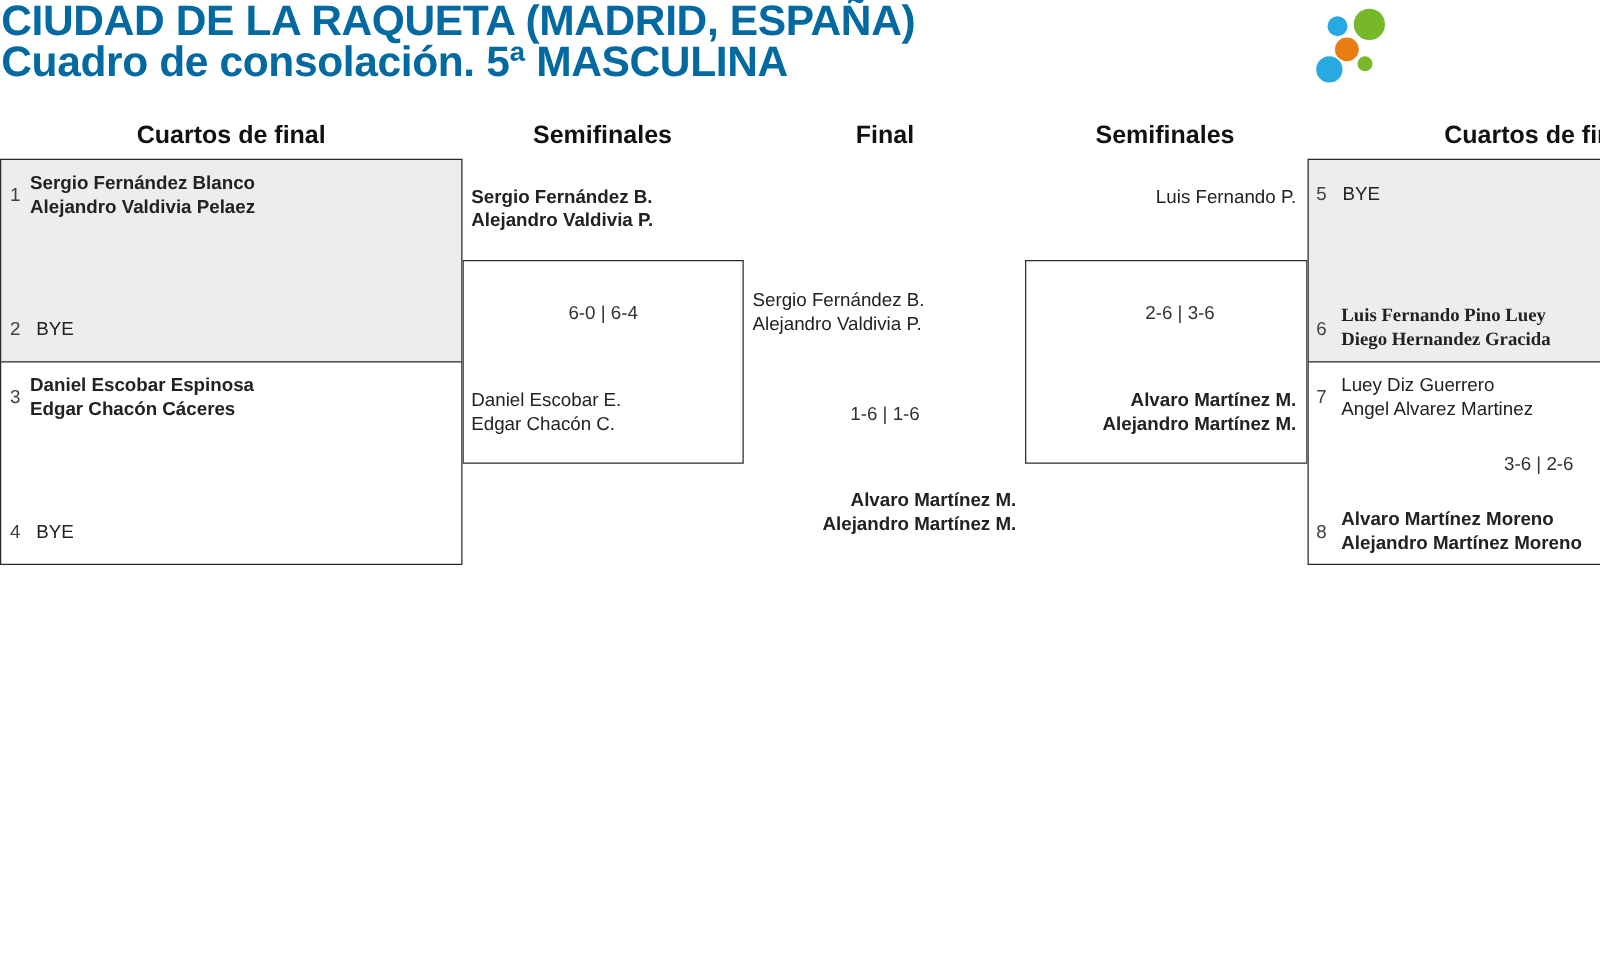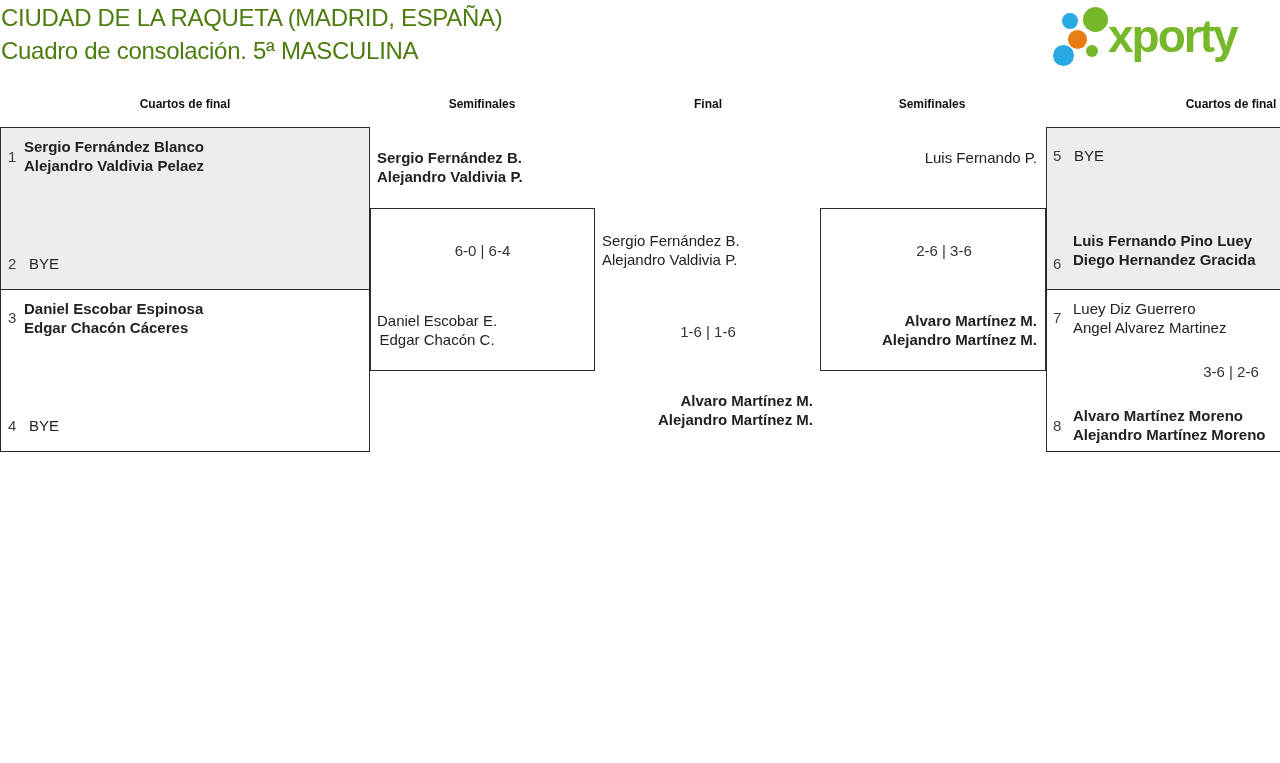--- a/index.html
+++ b/index.html
@@ -6,39 +6,39 @@
   body {
     width: 1280px; height: 763px;
     position: relative; overflow: hidden;
     background: #ffffff;
     font-family: "Liberation Sans", sans-serif;
     color: #222;
   }
   
   #title {
     position: absolute; left: 1px; top: 1px;
-    font-size: 24px; font-weight: 400; line-height: 33px;
-    color: #4d7c0f; letter-spacing: -0.3px; white-space: nowrap;
+    font-size: 34px; font-weight: 700; line-height: 33px;
+    color: #0369a1; letter-spacing: -0.3px; white-space: nowrap;
   }
   #logo { position: absolute; left: 1050px; top: 5px; width: 228px; height: 66px; cursor: pointer; }
   .dot { position: absolute; border-radius: 50%; }
   #dot-blue-small  { left: 12px;   top: 8px;    width: 16px; height: 16px; background: #29a9e1; }
   #dot-green-big   { left: 33px;   top: 2px;    width: 25px; height: 25px; background: #76b82a; }
   #dot-orange     { left: 18px;   top: 25px;   width: 19px; height: 19px; background: #e87d12; }
   #dot-green-small { left: 36px;   top: 40px;   width: 12px; height: 12px; background: #76b82a; }
   #dot-blue-big    { left: 3px;    top: 40px;   width: 21px; height: 21px; background: #29a9e1; }
   #logo-word {
     position: absolute; left: 58px; top: 2px;
     font-size: 46px; line-height: 58px; font-weight: 700;
     letter-spacing: -2px; color: #76b82a;
   }
   
   .round-header {
     position: absolute; top: 97px; width: 300px;
-    text-align: center; font-size: 12px; font-weight: 700;
+    text-align: center; font-size: 20px; font-weight: 700;
     color: #111; white-space: nowrap;
   }
   #hdr-qf-left  { left: 35px; }
   #hdr-sf-left  { left: 332px; }
   #hdr-final    { left: 558px; }
   #hdr-sf-right { left: 782px; }
   #hdr-qf-right { left: 1081px; }
   
   .match-box {
     position: absolute; box-sizing: border-box;
@@ -71,55 +71,54 @@
   #qf1-team-top    { left: 24px; top: 137px; }
   #qf1-seed-bottom { left: 8px;  top: 254px; }
   #qf1-team-bottom { left: 29px; top: 254px; }
   #qf2-seed-top    { left: 8px;  top: 308px; }
   #qf2-team-top    { left: 24px; top: 299px; }
   #qf2-seed-bottom { left: 8px;  top: 416px; }
   #qf2-team-bottom { left: 29px; top: 416px; }
   
   #sf1-team-top    { left: 377px; top: 148px; }
   #sf1-score       { left: 370px; top: 241px; width: 225px; }
-  #sf1-team-bottom { left: 377px; top: 311px; text-align: center; }
+  #sf1-team-bottom { left: 377px; top: 311px; }
   
   #final-team-top    { left: 602px; top: 231px; }
   #final-score       { left: 595px; top: 322px; width: 226px; }
   #final-team-bottom { left: 513px; top: 391px; width: 300px; }
   
   #sf2-team-top    { left: 737px; top: 148px; width: 300px; text-align: right; }
   #sf2-score       { left: 820px; top: 241px; width: 248px; }
   #sf2-team-bottom { left: 737px; top: 311px; width: 300px; }
   
   #qf3-seed-top    { left: 1053px; top: 146px; }
   #qf3-team-top    { left: 1074px; top: 146px; }
   #qf3-seed-bottom { left: 1053px; top: 254px; }
-  #qf3-team-bottom { left: 1073px; top: 231px; }
+  #qf3-team-bottom { left: 1073px; top: 244px; font-family: Liberation Serif, serif; }
   #qf4-seed-top    { left: 1053px; top: 308px; }
   #qf4-team-top    { left: 1073px; top: 299px; }
   #qf4-score       { left: 1046px; top: 362px; width: 370px; }
   #qf4-seed-bottom { left: 1053px; top: 416px; }
   #qf4-team-bottom { left: 1073px; top: 406px; }
 </style>
 </head>
 <body>
 
 <div id="title">
   <div>CIUDAD DE LA RAQUETA (MADRID, ESPAÑA)</div>
   <div>Cuadro de consolación. 5ª MASCULINA</div>
 </div>
 
 <div id="logo">
   <span class="dot" id="dot-blue-small"></span>
   <span class="dot" id="dot-green-big"></span>
   <span class="dot" id="dot-orange"></span>
   <span class="dot" id="dot-green-small"></span>
   <span class="dot" id="dot-blue-big"></span>
-  <span id="logo-word">xporty</span>
 </div>
 
 <div class="round-header" id="hdr-qf-left">Cuartos de final</div>
 <div class="round-header" id="hdr-sf-left">Semifinales</div>
 <div class="round-header" id="hdr-final">Final</div>
 <div class="round-header" id="hdr-sf-right">Semifinales</div>
 <div class="round-header" id="hdr-qf-right">Cuartos de final</div>
 
 <div class="match-box bye" id="box-qf1"></div>
 <div class="match-box" id="box-qf2"></div>

